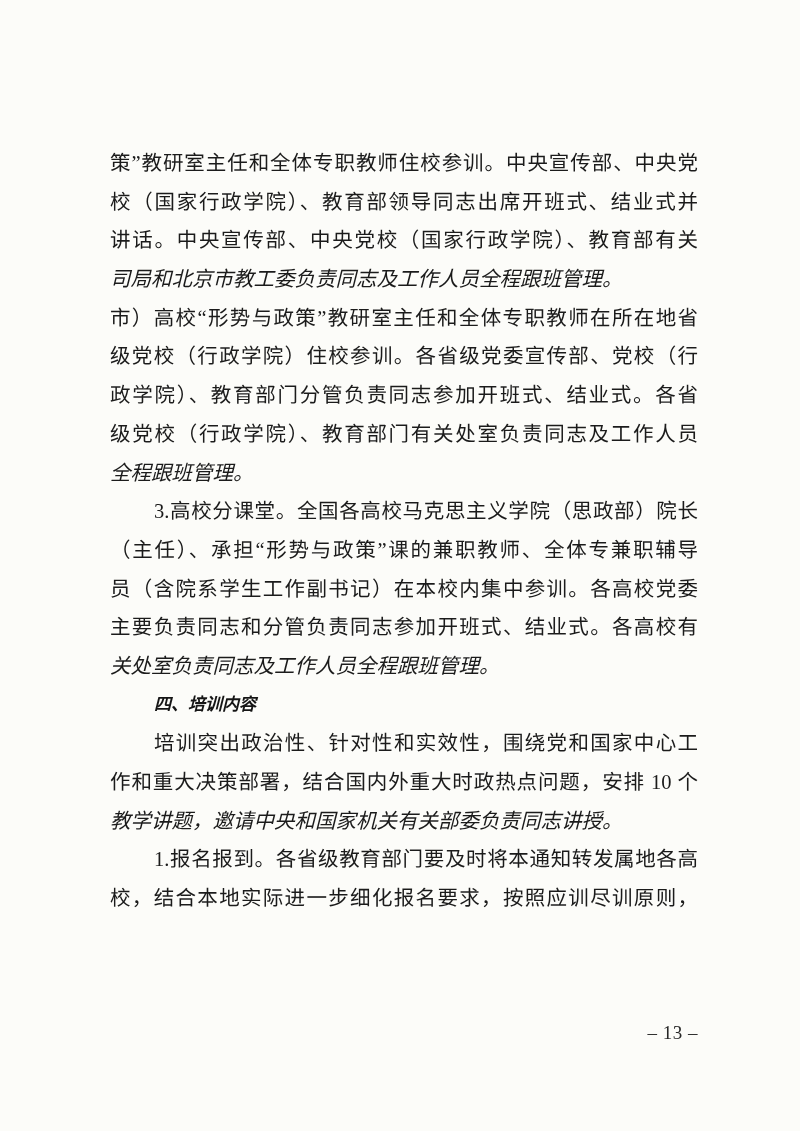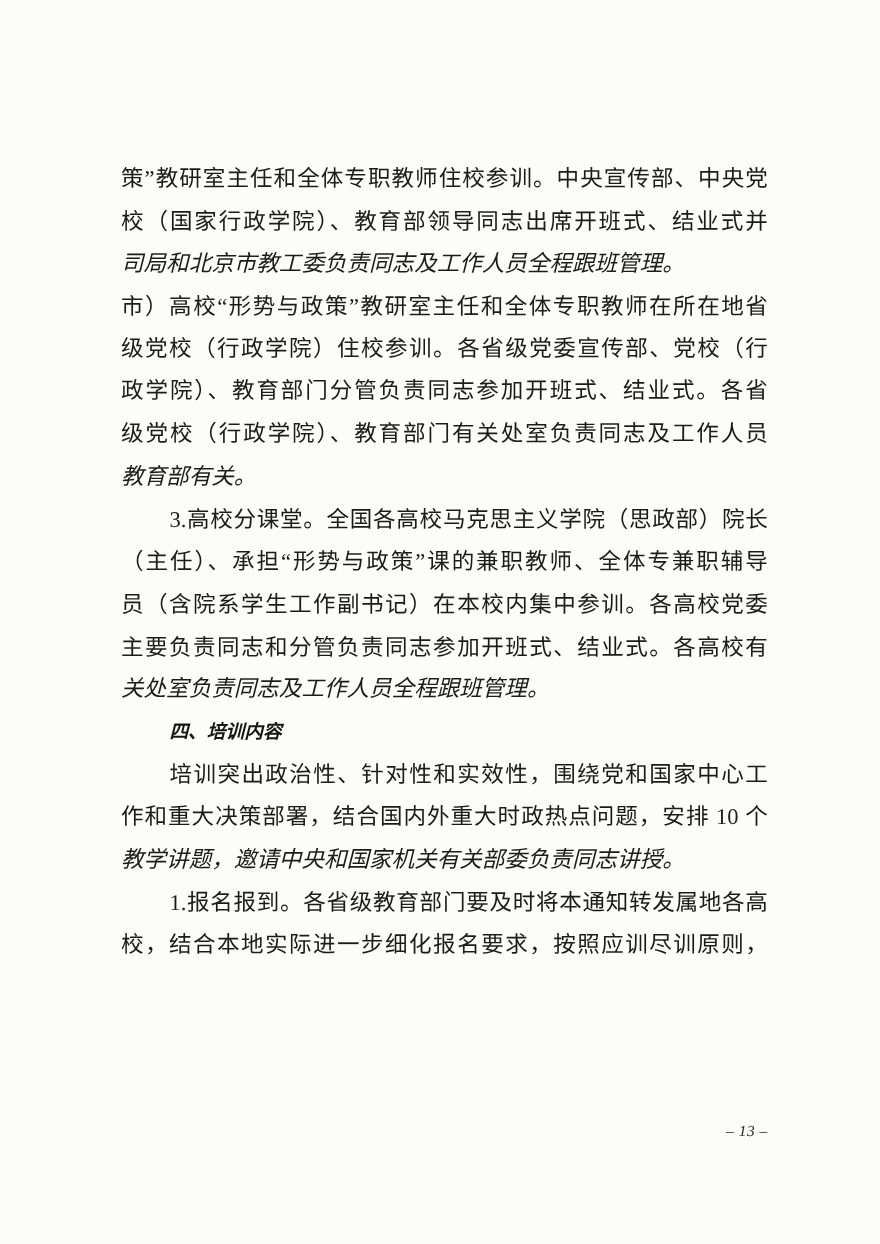--- a/index.html
+++ b/index.html
@@ -49,39 +49,39 @@
     color: #151515;
     text-align-last: left;
   }
   .page-number {
     position: absolute;
     top: 1006px;
     left: 0;
     width: 698px;
     text-align: right;
     font-family: "Liberation Serif", "DejaVu Serif", serif;
-    font-size: 14px;
+    font-size: 19px;
     letter-spacing: 0.5px;
     color: #272727;
-    font-style: italic;
   }
 </style>
 </head>
 <body>
 
 <div class="page">
   <div class="body-text">
       <div class="line">策”教研室主任和全体专职教师住校参训。中央宣传部、中央党</div>
       <div class="line">校（国家行政学院）、教育部领导同志出席开班式、结业式并</div>
+      <div class="line">讲话。中央宣传部、中央党校（国家行政学院）、教育部有关</div>
       <div class="line align-left">司局和北京市教工委负责同志及工作人员全程跟班管理。</div>
       <div class="line">市）高校“形势与政策”教研室主任和全体专职教师在所在地省</div>
       <div class="line">级党校（行政学院）住校参训。各省级党委宣传部、党校（行</div>
       <div class="line">政学院）、教育部门分管负责同志参加开班式、结业式。各省</div>
       <div class="line">级党校（行政学院）、教育部门有关处室负责同志及工作人员</div>
-      <div class="line align-left">教育部有关。</div>
+      <div class="line align-left">全程跟班管理。</div>
       <div class="line indent">3.高校分课堂。全国各高校马克思主义学院（思政部）院长</div>
       <div class="line">（主任）、承担“形势与政策”课的兼职教师、全体专兼职辅导</div>
       <div class="line">员（含院系学生工作副书记）在本校内集中参训。各高校党委</div>
       <div class="line">主要负责同志和分管负责同志参加开班式、结业式。各高校有</div>
       <div class="line align-left">关处室负责同志及工作人员全程跟班管理。</div>
       <div class="line heading indent align-left">四、培训内容</div>
       <div class="line indent">培训突出政治性、针对性和实效性，围绕党和国家中心工</div>
       <div class="line">作和重大决策部署，结合国内外重大时政热点问题，安排 10 个</div>
       <div class="line align-left">教学讲题，邀请中央和国家机关有关部委负责同志讲授。</div>
       <div class="line indent">1.报名报到。各省级教育部门要及时将本通知转发属地各高</div>

